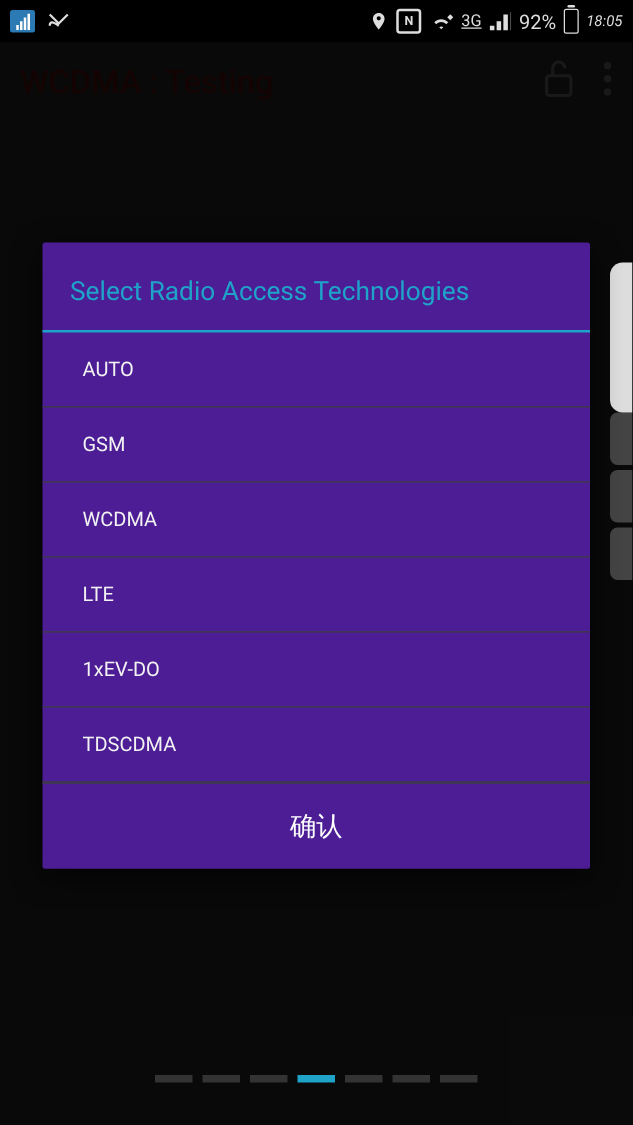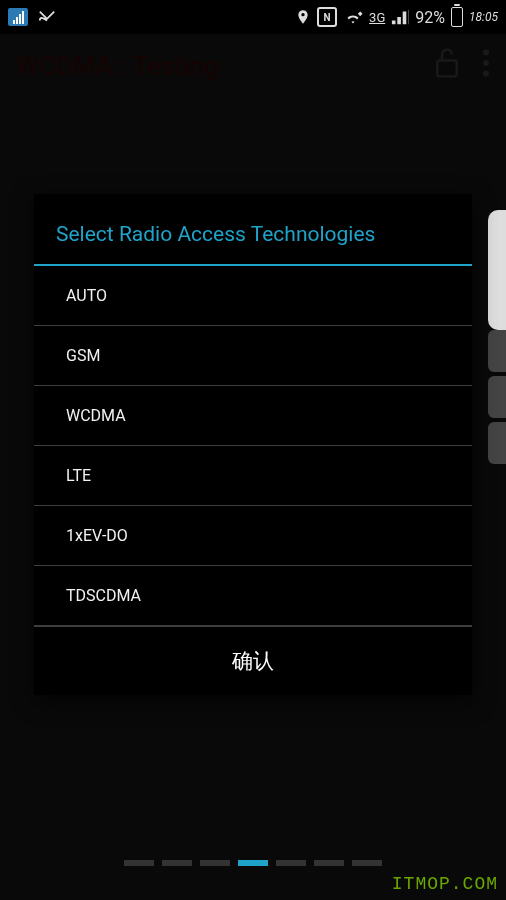--- a/index.html
+++ b/index.html
@@ -27,21 +27,21 @@
   .cell-grid { padding:0 10px; color:#ccc; font-size:18px; }
   .cell-row { display:flex; }
   .cell-col { flex:1; text-align:center; padding:6px 2px; }
   .cell-head { color:#bbb; font-size:18px; }
   .cell-val { color:#fff; font-size:20px; }
   .bar-cell { height:28px; line-height:28px; color:#fff; font-size:22px; }
   .bar-yellow { background:#c9a400; }
   .bar-green { background:#6fa732; }
 
   
-  .dialog { position:absolute; left:34px; right:34px; top:194px; background:#000000; color:#eaeaea; border-radius:2px; box-shadow:0 6px 22px rgba(0,0,0,0.7); }
+  .dialog { position:absolute; left:34px; right:34px; top:194px; background:#4c1d95; color:#eaeaea; border-radius:2px; box-shadow:0 6px 22px rgba(0,0,0,0.7); }
   .dialog-title { color:#1fa3c9; font-size:21px; padding:28px 22px 18px 22px; }
   .dialog-title-underline { height:2px; background:#1fa3c9; margin:0 0 0 0; }
   .dialog-item { padding:20px 32px; font-size:16px; color:#f2f2f2; border-bottom:1px solid #3d3e3f; }
   .dialog-item:last-of-type { border-bottom: none; }
   .dialog-confirm { text-align:center; padding:20px 12px; font-size:21px; color:#fff; border-top:1px solid #3d3e3f; }
 
   
   .pager { position:absolute; bottom:34px; left:0; right:0; display:flex; justify-content:center; gap:8px; }
   .pager-dot { width:30px; height:6px; background:#333; }
   .pager-dot.active { background:#1fa3c9; }
@@ -153,15 +153,14 @@
   <div class="pager">
     <div class="pager-dot"></div>
     <div class="pager-dot"></div>
     <div class="pager-dot"></div>
     <div class="pager-dot active"></div>
     <div class="pager-dot"></div>
     <div class="pager-dot"></div>
     <div class="pager-dot"></div>
   </div>
 
-  <div class="watermark">ITMOP.COM</div>
 
 </div>
 
 </body></html>

